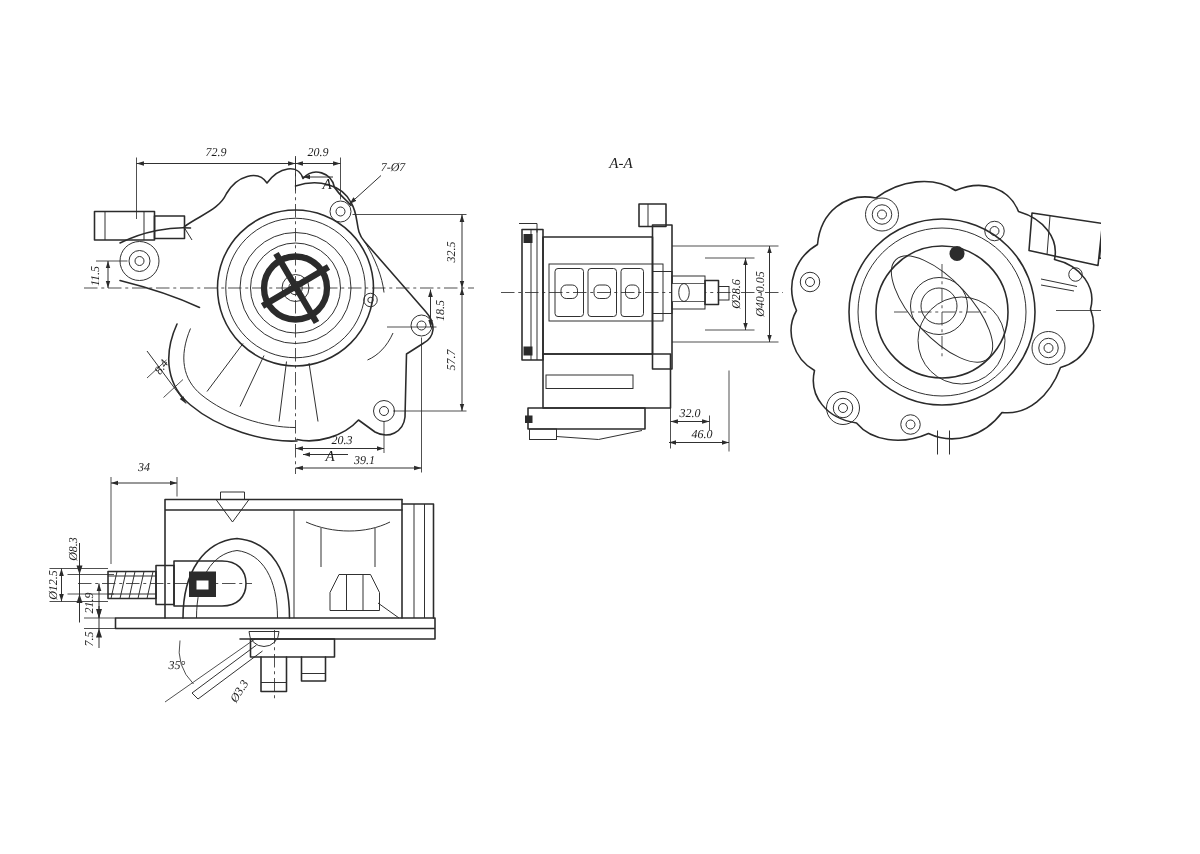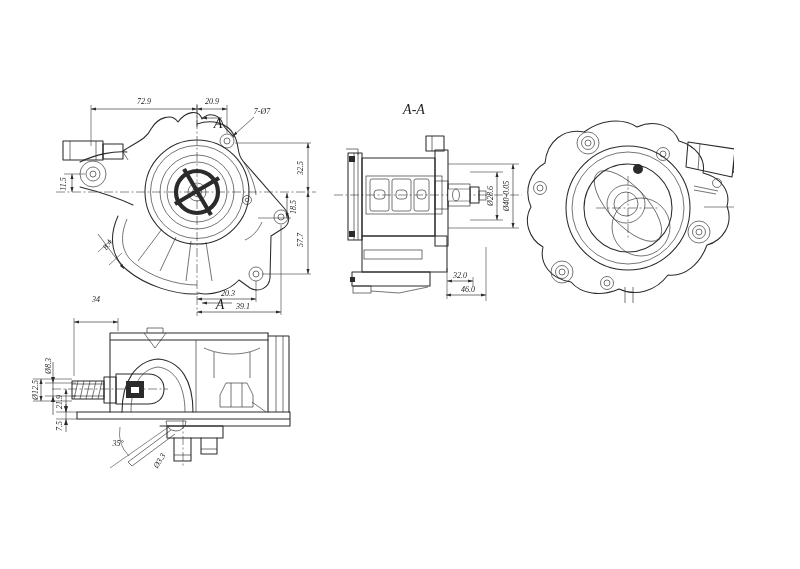--- a/index.html
+++ b/index.html
@@ -11,21 +11,21 @@
   .ext{stroke:#2b2b2b;stroke-width:.55;fill:none;}
   .dl{stroke:#2b2b2b;stroke-width:.65;fill:none;}
   .cl{stroke:#2b2b2b;stroke-width:.55;fill:none;stroke-dasharray:9 2.5 2 2.5;}
   .thick{stroke:#2b2b2b;stroke-width:4.2;fill:none;}
   .ink{fill:#2b2b2b;}
   .dim{position:absolute;font-style:italic;font-size:8px;color:#1c1c1c;line-height:1;
        white-space:nowrap;transform:translate(-50%,-50%);}
   .dim.r90{transform:translate(-50%,-50%) rotate(-90deg);}
   .dim.r55{transform:translate(-50%,-50%) rotate(-55deg);}
   .dim.r58{transform:translate(-50%,-50%) rotate(-58deg);}
-  .dim.big{font-size:14px;}
+  .dim.big{font-size:10px;}
 </style>
 </head>
 <body>
 
 <div class="sheet">
 
 <svg class="lines" width="800" height="569" viewBox="0 0 800 569">
   <defs>
     <marker id="ah" viewBox="0 0 8 6" refX="7.6" refY="3" markerWidth="8" markerHeight="6" orient="auto-start-reverse">
           <path d="M0,0.6 L7.6,3 L0,5.4 Z" fill="#2b2b2b"></path>
@@ -232,21 +232,21 @@
 <span class="dim" style="left:243px;top:307px">39.1</span>
 
 <span class="dim big" style="left:414px;top:110px">A-A</span>
 <span class="dim r90" style="left:491px;top:196px">Ø28.6</span>
 <span class="dim r90" style="left:507px;top:196px">Ø40-0.05</span>
 <span class="dim" style="left:460px;top:276px">32.0</span>
 <span class="dim" style="left:468px;top:290px">46.0</span>
 
 <span class="dim r90" style="left:754px;top:181px">22.9</span>
 
-<span class="dim" style="left:96px;top:300px">34</span>
+<span class="dim" style="left:96px;top:312px">34</span>
 <span class="dim r90" style="left:49px;top:366px">Ø8.3</span>
 <span class="dim r90" style="left:36px;top:390px">Ø12.5</span>
 <span class="dim r90" style="left:60px;top:402px">21.9</span>
 <span class="dim r90" style="left:60px;top:426px">7.5</span>
 <span class="dim" style="left:118px;top:444px">35°</span>
 <span class="dim r58" style="left:160px;top:461px">Ø3.3</span>
 
 </div>
 
 </body></html>

